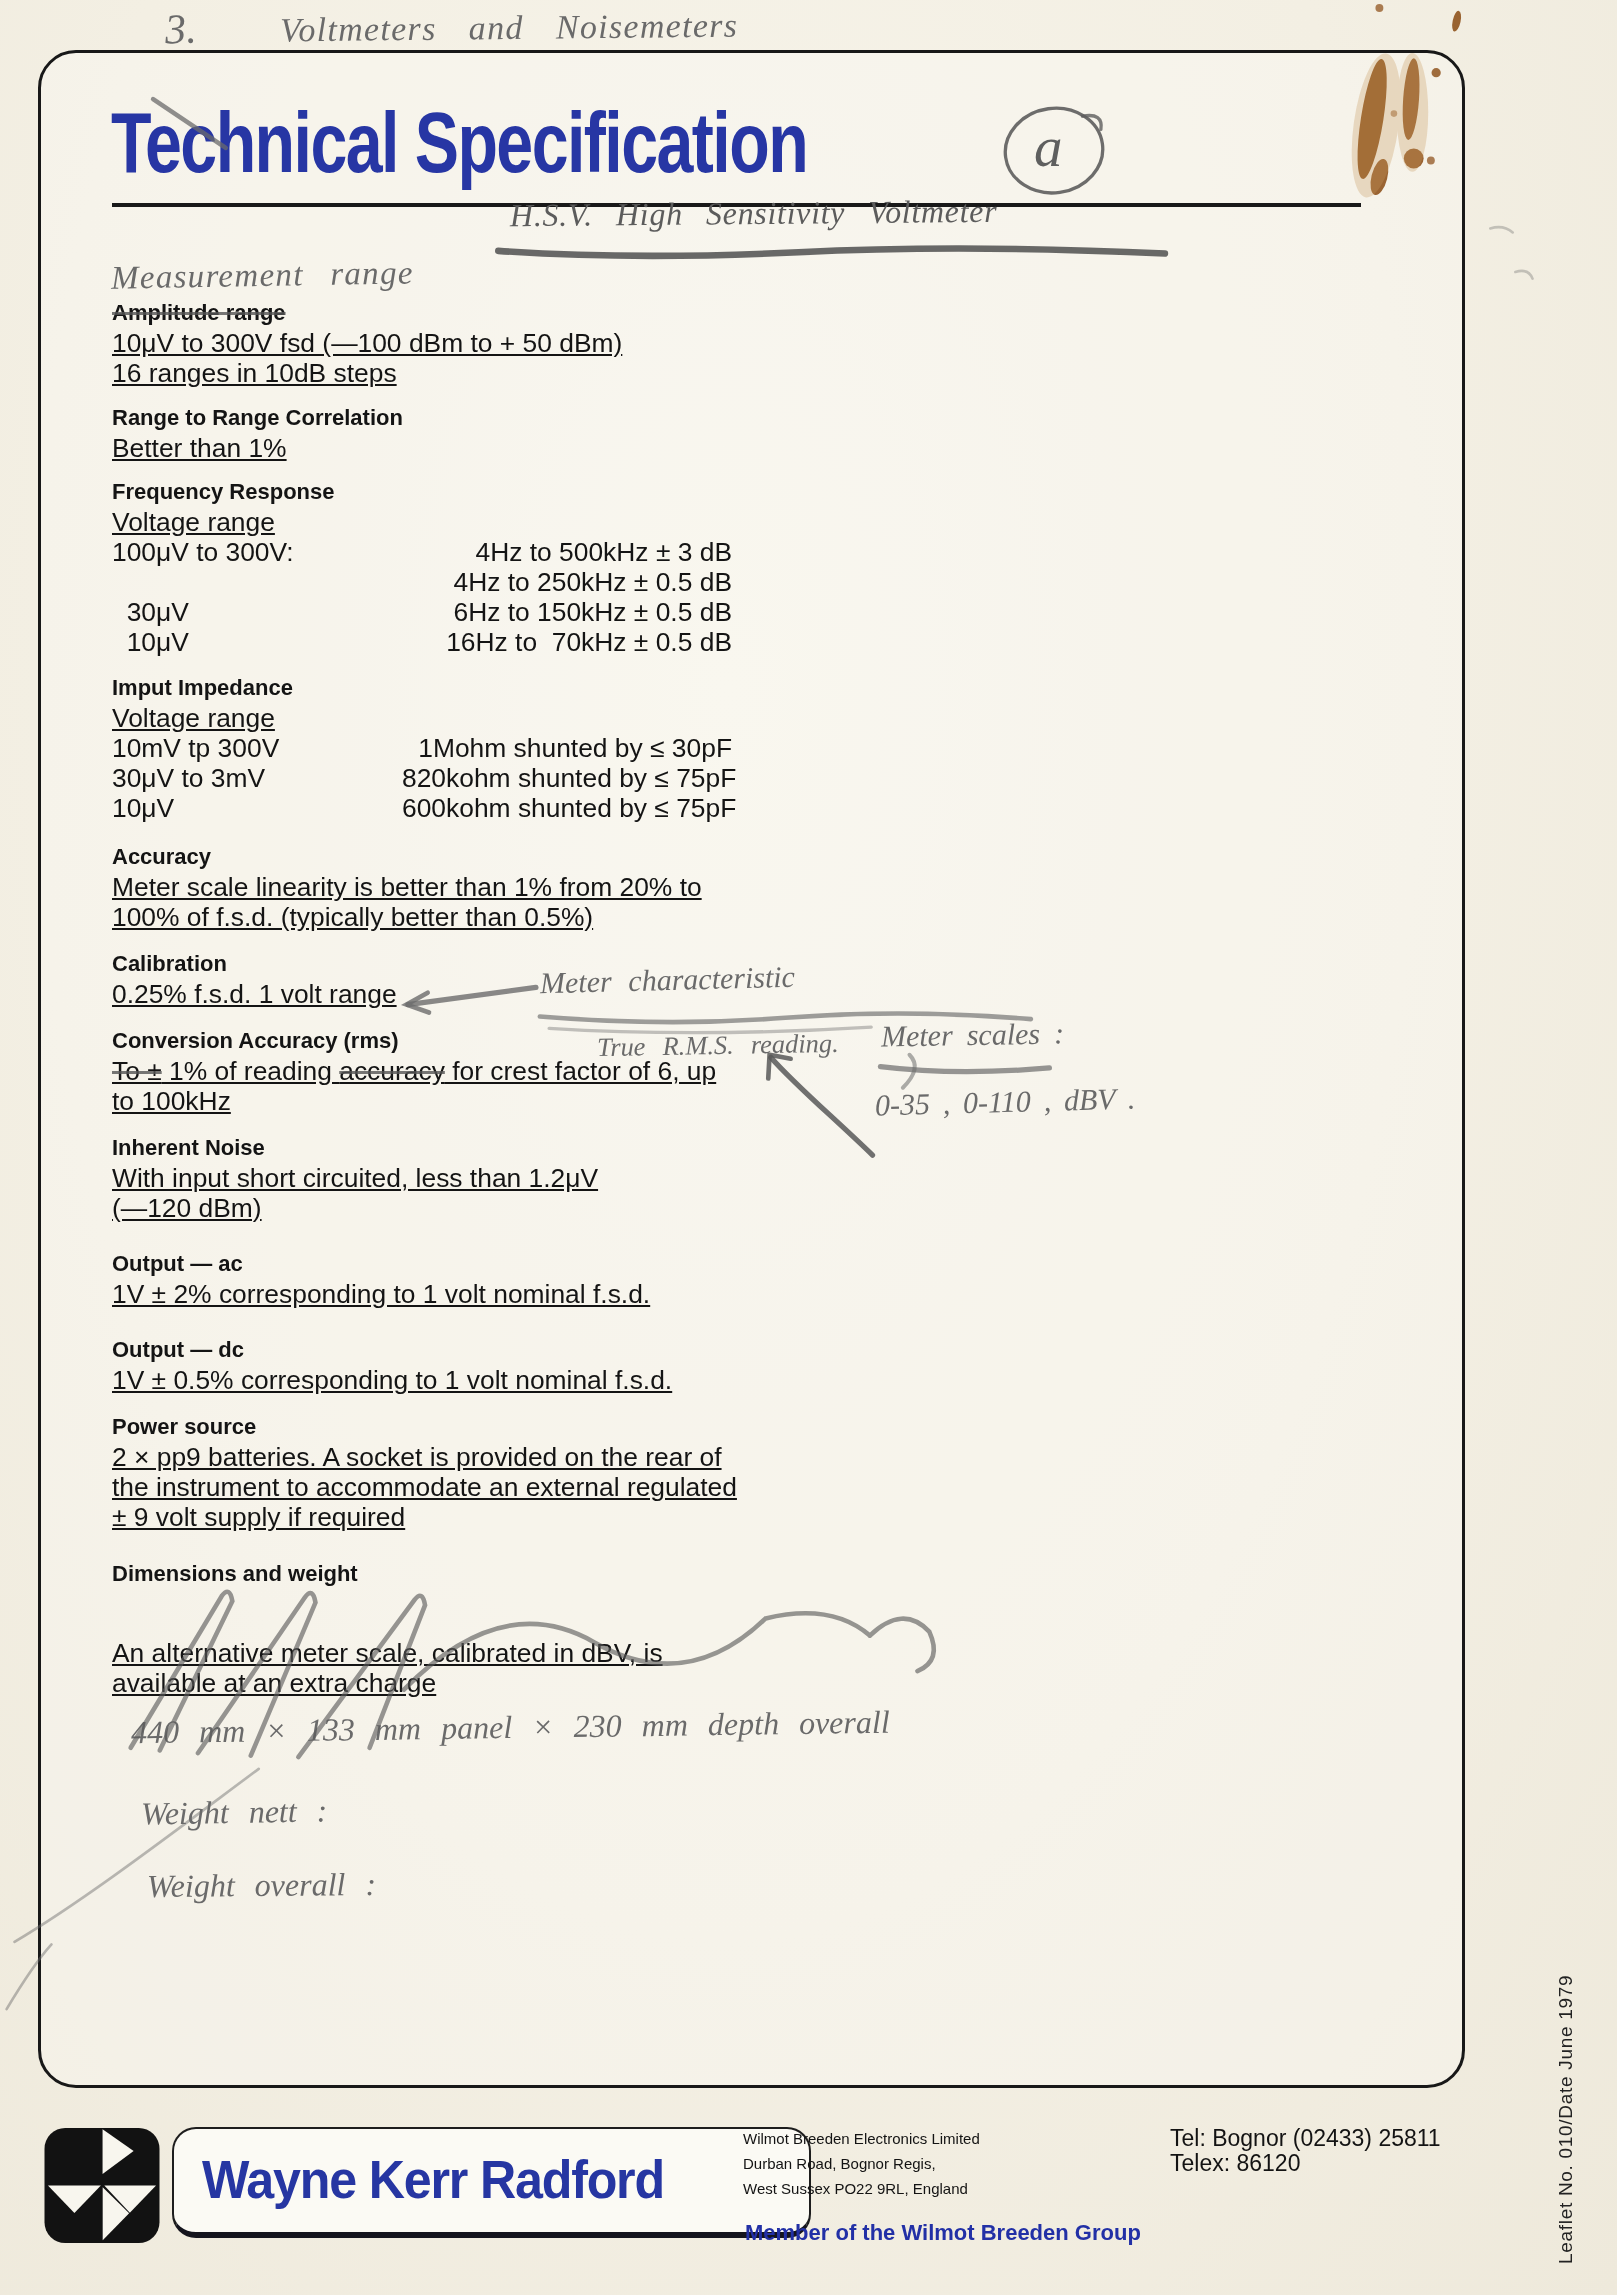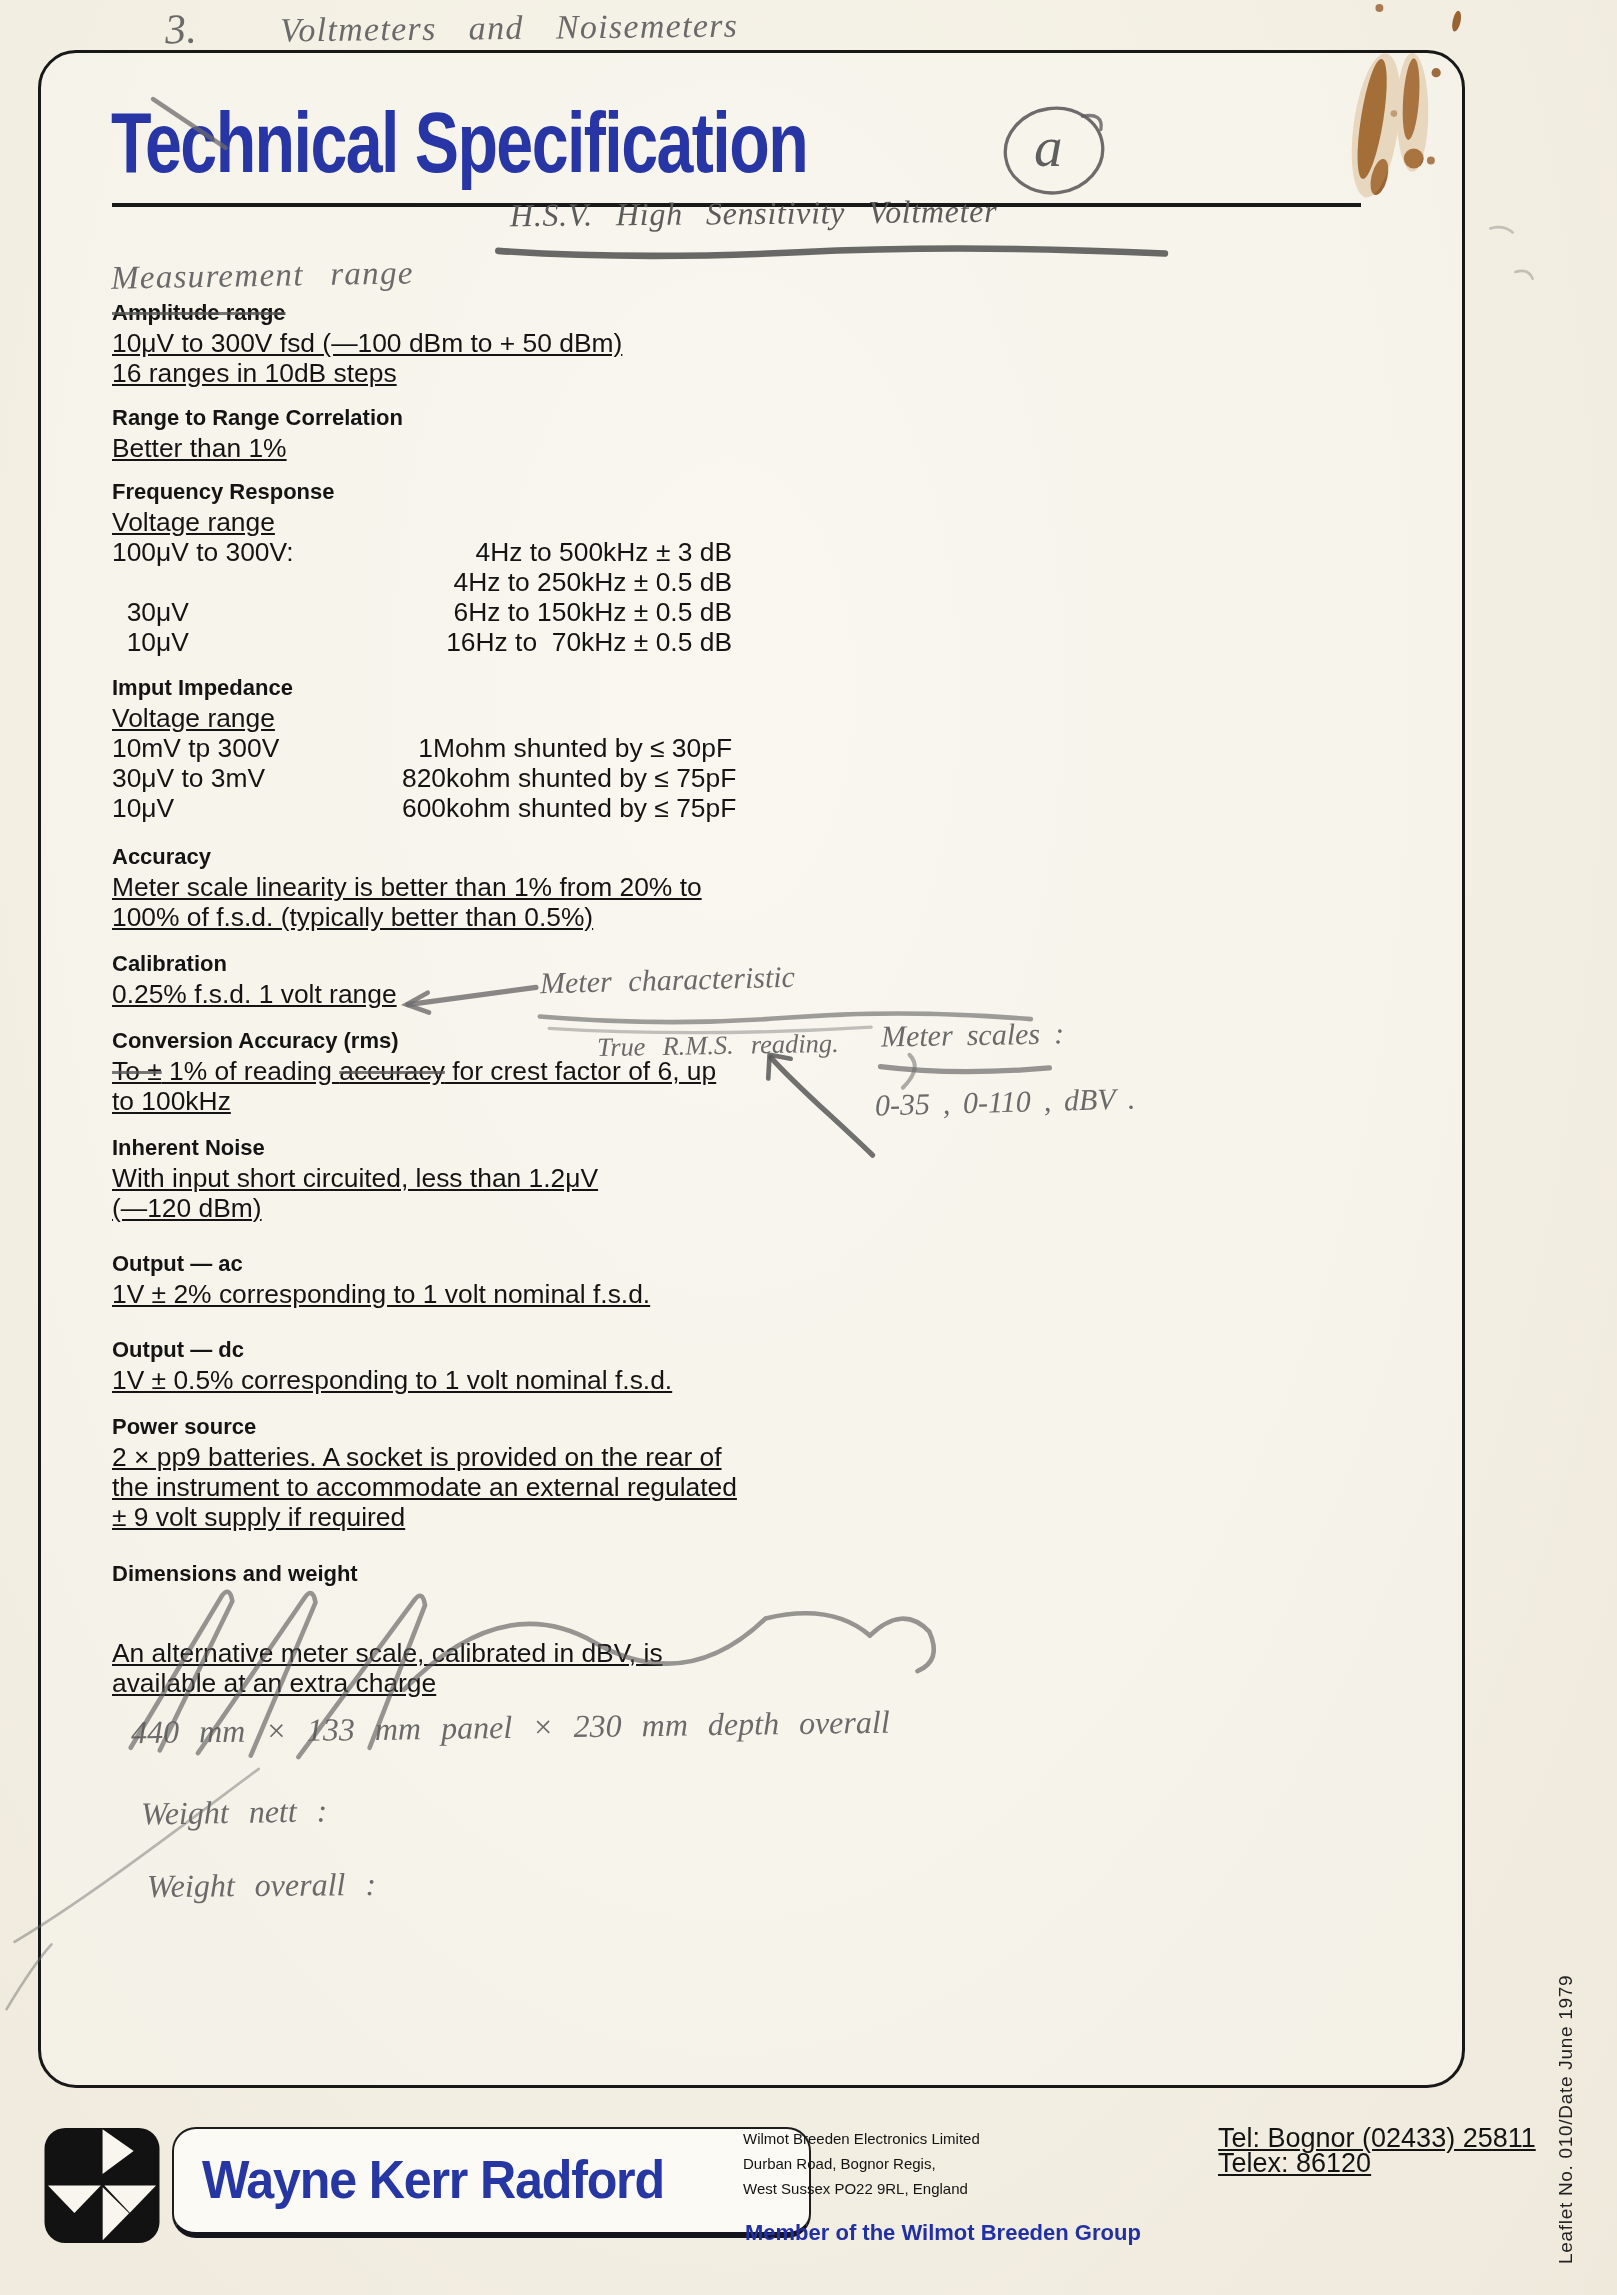--- a/index.html
+++ b/index.html
@@ -59,21 +59,21 @@
     position:absolute; left:172px; top:2127px; width:639px; height:111px;
     border:2.6px solid #1d1d1d; border-bottom:6.6px solid #14141d; border-radius:24px;
     background:#fbfaf4; box-sizing:border-box;
   }
   .brand-text{
     position:absolute; left:28px; top:18.5px; font-size:54px; font-weight:bold;
     color:#2636a2; letter-spacing:-1.3px; transform:scaleX(0.93); transform-origin:left top;
     white-space:nowrap;
   }
   .addr{position:absolute; left:743px; top:2126px; font-size:15px; line-height:25px; color:#131313;}
-  .tel{position:absolute; left:1218px; top:2126px; font-size:27px; line-height:25px; color:#131313;text-decoration:underline;}
+  .tel{position:absolute; left:1170px; top:2126px; font-size:23px; line-height:25px; color:#131313;}
   .member{position:absolute; left:745px; top:2220px; font-size:22px; font-weight:bold; color:#2230a6;}
   .leaflet{
     position:absolute; left:1555px; top:1974px; height:290px;
     writing-mode:vertical-rl; transform:rotate(180deg);
     font-size:19px; color:#222; letter-spacing:0.7px;
   }
   .overlay{position:absolute; left:0; top:0; pointer-events:none;}
 </style>
 </head>
 <body>

